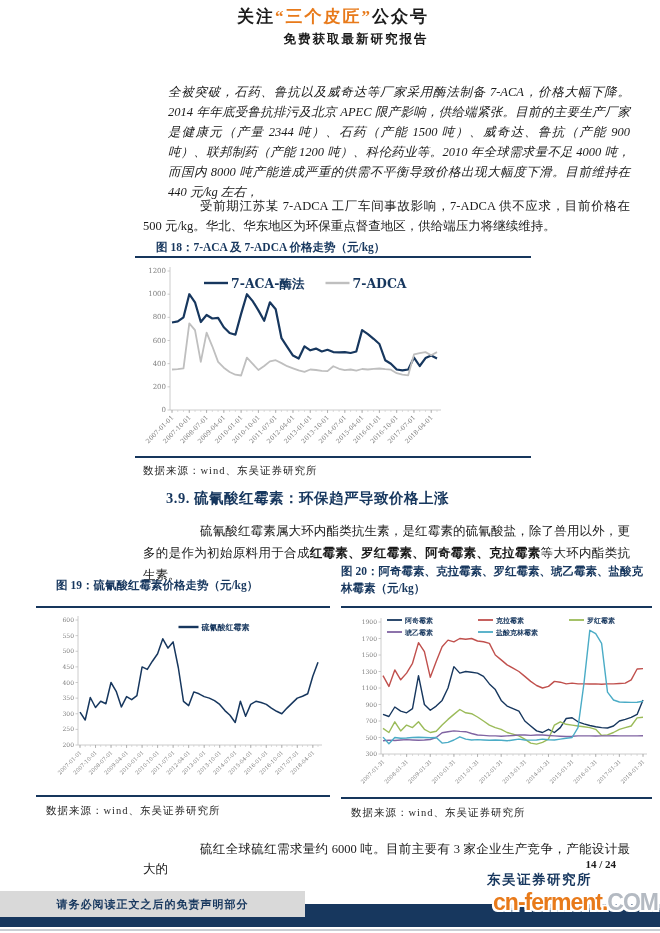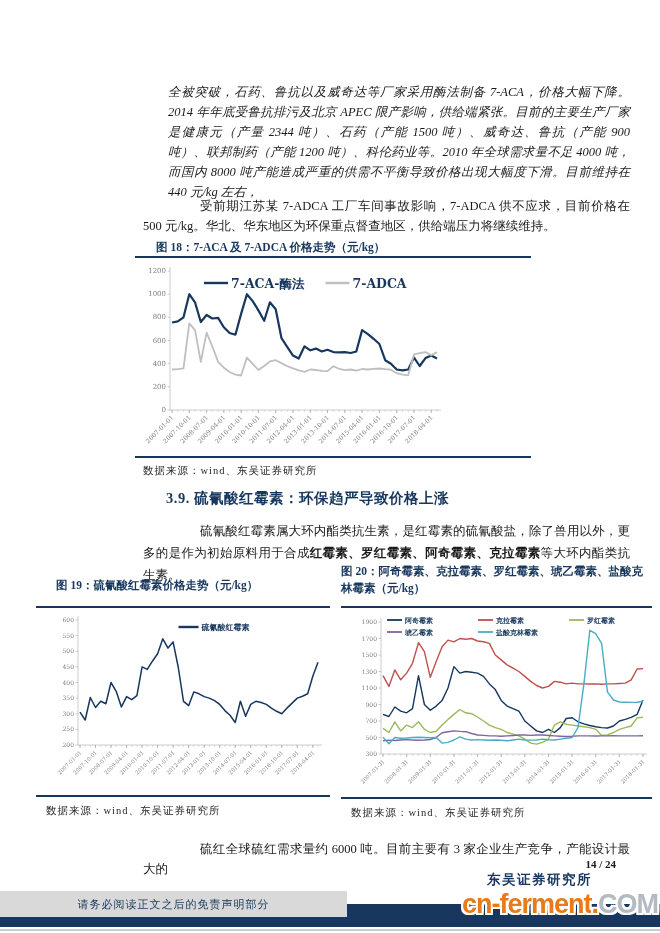--- a/index.html
+++ b/index.html
@@ -21,35 +21,39 @@
   .sec{top:489px;left:166px;font-size:14.5px;font-weight:bold;color:#17375e;letter-spacing:0.5px;}
   
   .cap{font-size:11.5px;font-weight:bold;color:#17375e;line-height:17px;margin:0;}
   .rule{border-top:2.5px solid #16365c;height:0;}
   .src{font-size:10.5px;color:#262626;letter-spacing:1px;}
   .fig svg text{font-family:"DejaVu Serif","Liberation Serif",serif;}
   
   .pagenum{top:858px;right:44px;font-size:11px;font-weight:bold;}
   .brand{top:871px;right:68px;font-size:13.5px;font-weight:bold;color:#17375e;letter-spacing:1.5px;}
   .navbar{top:904px;left:0;width:660px;height:23px;background:#17375e;z-index:2;}
-  .discl{top:891px;left:0;width:347px;height:26px;line-height:26px;background:#d9d9d9;
-         text-align:center;font-size:11px;font-weight:normal;color:#17375e;z-index:3;letter-spacing:1px;}
+  .discl{top:891px;left:0;width:305px;height:26px;line-height:26px;background:#d9d9d9;
+         text-align:center;font-size:11px;font-weight:bold;color:#17375e;z-index:3;letter-spacing:1px;}
   .botline{top:929px;left:0;width:660px;height:2px;background:#c9ced4;z-index:1;}
   .wm{top:889px;right:2px;z-index:4;font-family:"Liberation Sans","DejaVu Sans",sans-serif;
-      font-weight:bold;font-size:27px;letter-spacing:-1px;
+      font-weight:bold;font-size:23px;letter-spacing:-1px;
       text-shadow:-2px -2px 0 #fff,2px -2px 0 #fff,-2px 2px 0 #fff,2px 2px 0 #fff,
                   0 -2px 0 #fff,0 2px 0 #fff,-2px 0 0 #fff,2px 0 0 #fff;}
   .wm .main,.wm .dot{color:#e87a1a;}
   .wm .tld{color:#b4bac2;}
 </style>
 </head>
 <body>
 
 <div class="page">
 
+  <div class="abs hdr">
+    <div class="hdr-l1"><span>关注</span><span class="hl">“三个皮匠”</span><span>公众号</span></div>
+    <div class="hdr-l2">免费获取最新研究报告</div>
+  </div>
 
   <p class="abs bp p1">全被突破，石药、鲁抗以及威奇达等厂家采用酶法制备 7-ACA，价格大幅下降。2014 年年底受鲁抗排污及北京 APEC 限产影响，供给端紧张。目前的主要生产厂家是健康元（产量 2344 吨）、石药（产能 1500 吨）、威奇达、鲁抗（产能 900 吨）、联邦制药（产能 1200 吨）、科伦药业等。2010 年全球需求量不足 4000 吨，而国内 8000 吨产能造成严重的供需不平衡导致价格出现大幅度下滑。目前维持在 440 元/kg 左右，</p>
   <p class="abs bp p2">受前期江苏某 7-ADCA 工厂车间事故影响，7-ADCA 供不应求，目前价格在 500 元/kg。华北、华东地区为环保重点督查地区，供给端压力将继续维持。</p>
 
   <div class="abs cap" style="top:239px;left:135px;width:400px;padding-left:21px;">图 18：7-ACA 及 7-ADCA 价格走势（元/kg）</div>
   <div class="abs rule" style="top:256px;left:135px;width:396px;"></div>
   <div class="abs fig" style="top:259px;left:137px;">
     <svg width="396" height="196">
         <line x1="33" y1="8" x2="33" y2="151" stroke="#bfbfbf" stroke-width="0.8"></line>
         <line x1="33" y1="151" x2="304" y2="151" stroke="#bfbfbf" stroke-width="0.8"></line>

